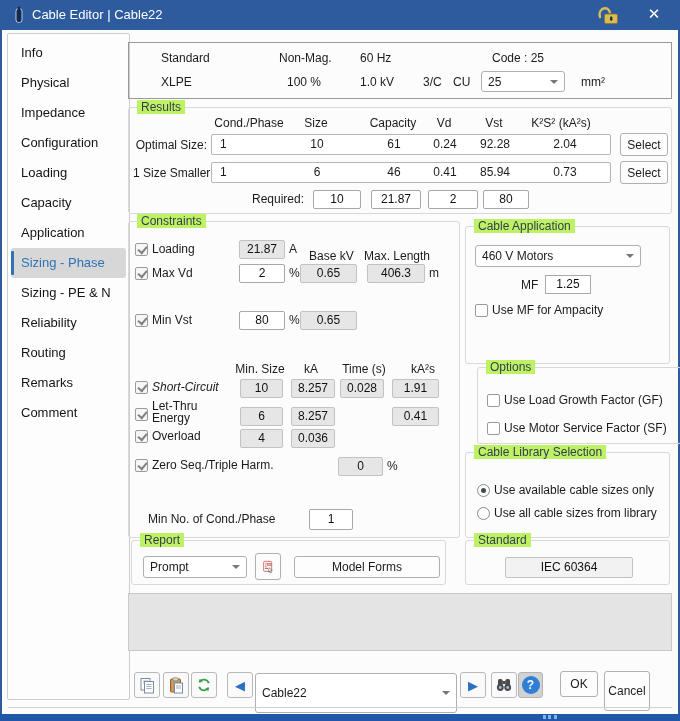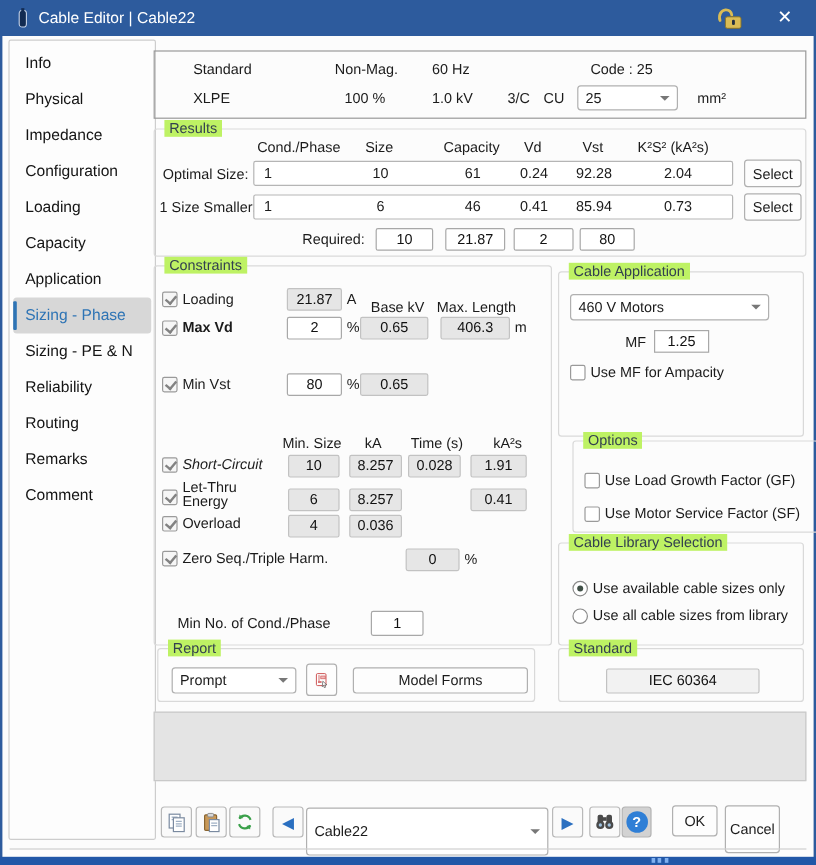--- a/index.html
+++ b/index.html
@@ -169,21 +169,21 @@
     <span class="group-label">Constraints</span>
 
     <div class="ck on" style="left:6px;top:21px;"></div>
     <span class="lbl" style="left:23px;top:20px;">Loading</span>
     <div class="ro" style="left:110px;top:18px;width:46px;height:19px;">21.87</div>
     <span class="lbl" style="left:160px;top:20px;">A</span>
     <span class="lbl" style="left:180px;top:27px;">Base kV</span>
     <span class="lbl" style="left:235px;top:27px;">Max. Length</span>
 
     <div class="ck on" style="left:6px;top:45px;"></div>
-    <span class="lbl" style="left:23px;top:44px;font-weight:bold;">Max Vd</span>
+    <span class="lbl" style="left:23px;top:44px;">Max Vd</span>
     <div class="inp" style="left:110px;top:42px;width:46px;height:19px;">2</div>
     <span class="lbl" style="left:160px;top:44px;">%</span>
     <div class="ro" style="left:171px;top:42px;width:57px;height:19px;">0.65</div>
     <div class="ro" style="left:238px;top:42px;width:58px;height:19px;">406.3</div>
     <span class="lbl" style="left:300px;top:44px;">m</span>
 
     <div class="ck on" style="left:6px;top:92px;"></div>
     <span class="lbl" style="left:23px;top:91px;">Min Vst</span>
     <div class="inp" style="left:110px;top:89px;width:46px;height:19px;">80</div>
     <span class="lbl" style="left:160px;top:91px;">%</span>

